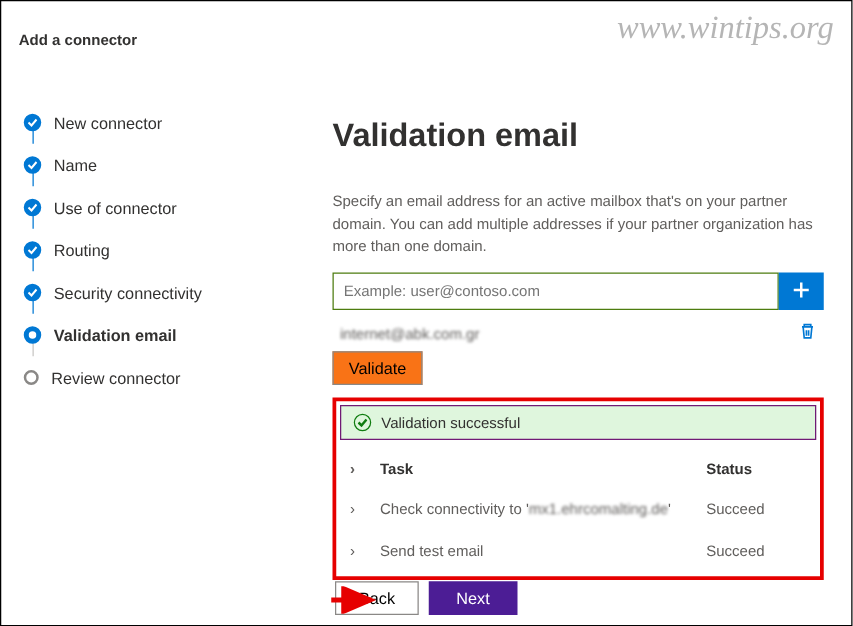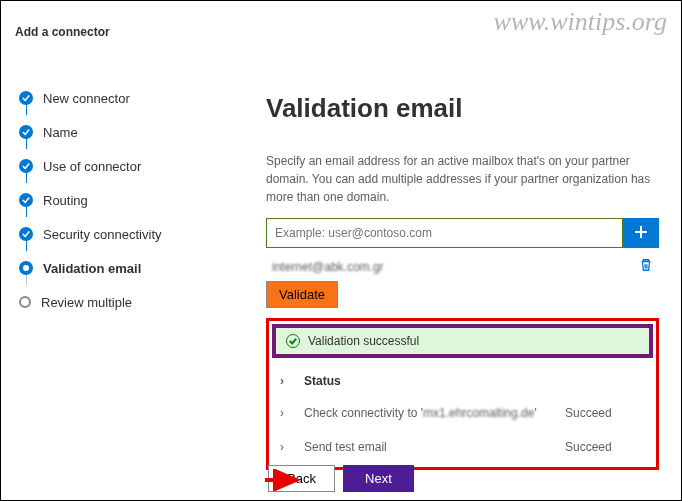--- a/index.html
+++ b/index.html
@@ -86,21 +86,21 @@
 
   .validate-btn {
     background:#f97316; border:1px solid #8a8886; padding:5px 12px;
     font-size:13px; margin-bottom:10px; cursor:pointer;
   }
 
   .result-box {
     border:3px solid #e60000; padding:3px;
   }
   .success-banner {
-    background:#dff6dd; border:4px solid #701a75;
+    background:#dff6dd; border:1px solid #701a75;
     display:flex; align-items:center; padding:6px 10px; font-size:12px;
     margin-bottom:6px;
   }
   .success-icon {
     width:14px; height:14px; border-radius:50%; border:1.5px solid #107c10;
     display:flex; align-items:center; justify-content:center; margin-right:8px;
   }
   .success-icon svg { width:8px; height:8px; stroke:#107c10; fill:none; stroke-width:2.5; }
 
   .task-header {
@@ -201,21 +201,21 @@
         <span class="step-label">Security connectivity</span>
         <span class="step-line"></span>
       </li>
       <li class="step-item">
         <span class="step-icon step-current"></span>
         <span class="step-label step-current-label">Validation email</span>
         <span class="step-line pending"></span>
       </li>
       <li class="step-item">
         <span class="step-icon step-pending"></span>
-        <span class="step-label">Review multiple</span>
+        <span class="step-label">Review connector</span>
       </li>
     </ul>
   </nav>
 
   <section class="content">
     <h1 class="page-title">Validation email</h1>
     <p class="desc">Specify an email address for an active mailbox that's on your partner domain. You can add multiple addresses if your partner organization has more than one domain.</p>
 
     <div class="input-row">
       <input class="email-input" type="text" placeholder="Example: user@contoso.com" style="">
@@ -244,20 +244,21 @@
         <span class="success-icon">
           <svg viewBox="0 0 10 10">
               <path d="M1 5 L4 8 L9 2"></path>
             </svg>
         </span>
         <span>Validation successful</span>
       </div>
 
       <div class="task-header">
         <span class="task-col-toggle chev">›</span>
+        <span class="task-col-name">Task</span>
         <span class="task-col-status">Status</span>
       </div>
 
       <div class="task-row">
         <span class="chev">›</span>
         <span class="task-name">
           <span>Check connectivity to '</span><span class="blurred">mx1.ehrcomalting.de</span><span>'</span>
         </span>
         <span class="task-status">Succeed</span>
       </div>

